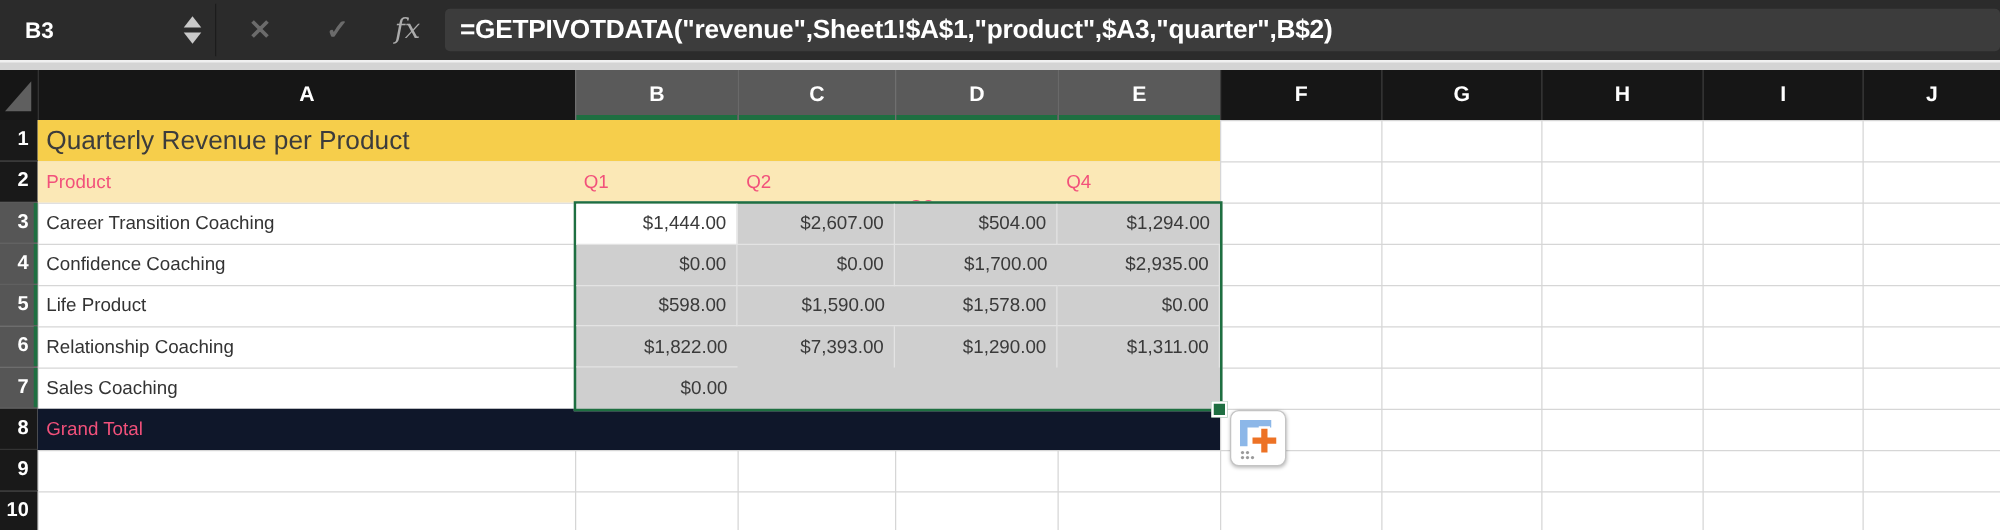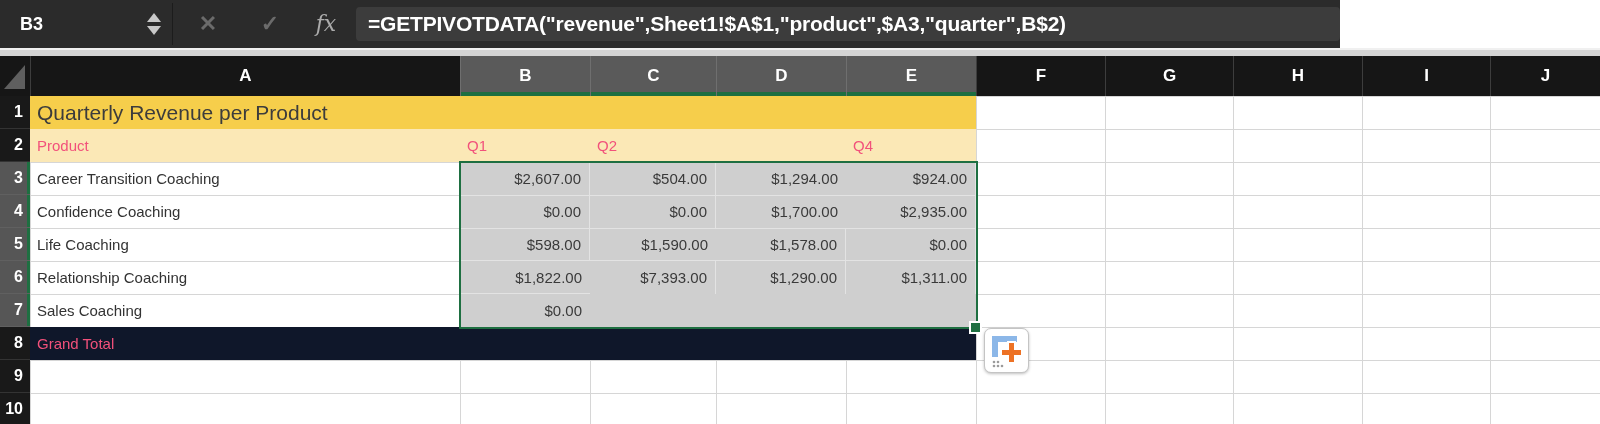--- a/index.html
+++ b/index.html
@@ -1,20 +1,20 @@
 <!DOCTYPE html>
 <html><head>
 <meta charset="utf-8">
 <style>
   * { margin:0; padding:0; box-sizing:border-box; }
   html,body { width:1600px; height:424px; overflow:hidden; background:#fff;
               font-family:"Liberation Sans", sans-serif; }
 
   
-  .formula-bar { position:absolute; left:0; top:0; width:1340px; height:48px; background:#2b2b2b; }
+  .formula-bar { position:absolute; left:0; top:0; width:1600px; height:48px; background:#2b2b2b; }
   .name-box { position:absolute; left:20px; top:0; height:48px; line-height:48px;
               color:#ffffff; font-weight:bold; font-size:18px; }
   .spinner { position:absolute; left:146px; top:0; height:48px; width:16px;
              display:flex; flex-direction:column; justify-content:center; align-items:center; gap:4px; }
   .tri-up { width:0; height:0; border-left:7px solid transparent; border-right:7px solid transparent;
             border-bottom:9px solid #c9c9c9; }
   .tri-down { width:0; height:0; border-left:7px solid transparent; border-right:7px solid transparent;
               border-top:9px solid #c9c9c9; }
   .fbar-divider { position:absolute; left:172px; top:3px; height:42px; width:1px; background:#1c1c1c; }
   .fbar-btn { position:absolute; top:0; height:48px; line-height:48px; width:36px; text-align:center;
@@ -151,29 +151,29 @@
     <span class="pink q q2">Q2</span>
     <span class="pink q q3">Q3</span>
     <span class="pink q q4">Q4</span>
   </div>
   <div class="banner banner-total">
     <span class="pink lbl-total">Grand Total</span>
   </div>
 
   <div class="prod" style="top:67px">Career Transition Coaching</div>
   <div class="prod" style="top:100px">Confidence Coaching</div>
-  <div class="prod" style="top:133px">Life Coaching</div>
+  <div class="prod" style="top:133px">Life Product</div>
   <div class="prod" style="top:166px">Relationship Coaching</div>
   <div class="prod" style="top:199px">Sales Coaching</div>
 
   <div class="selection">
+    <div class="vcell active">$1,444.00</div>
     <div class="vcell">$2,607.00</div>
     <div class="vcell">$504.00</div>
     <div class="vcell col4">$1,294.00</div>
-    <div class="vcell">$924.00</div>
     <div class="vcell">$0.00</div>
     <div class="vcell">$0.00</div>
     <div class="vcell col4">$1,700.00</div>
     <div class="vcell">$2,935.00</div>
     <div class="vcell">$598.00</div>
     <div class="vcell col4">$1,590.00</div>
     <div class="vcell">$1,578.00</div>
     <div class="vcell">$0.00</div>
     <div class="vcell col4">$1,822.00</div>
     <div class="vcell row5">$7,393.00</div>

